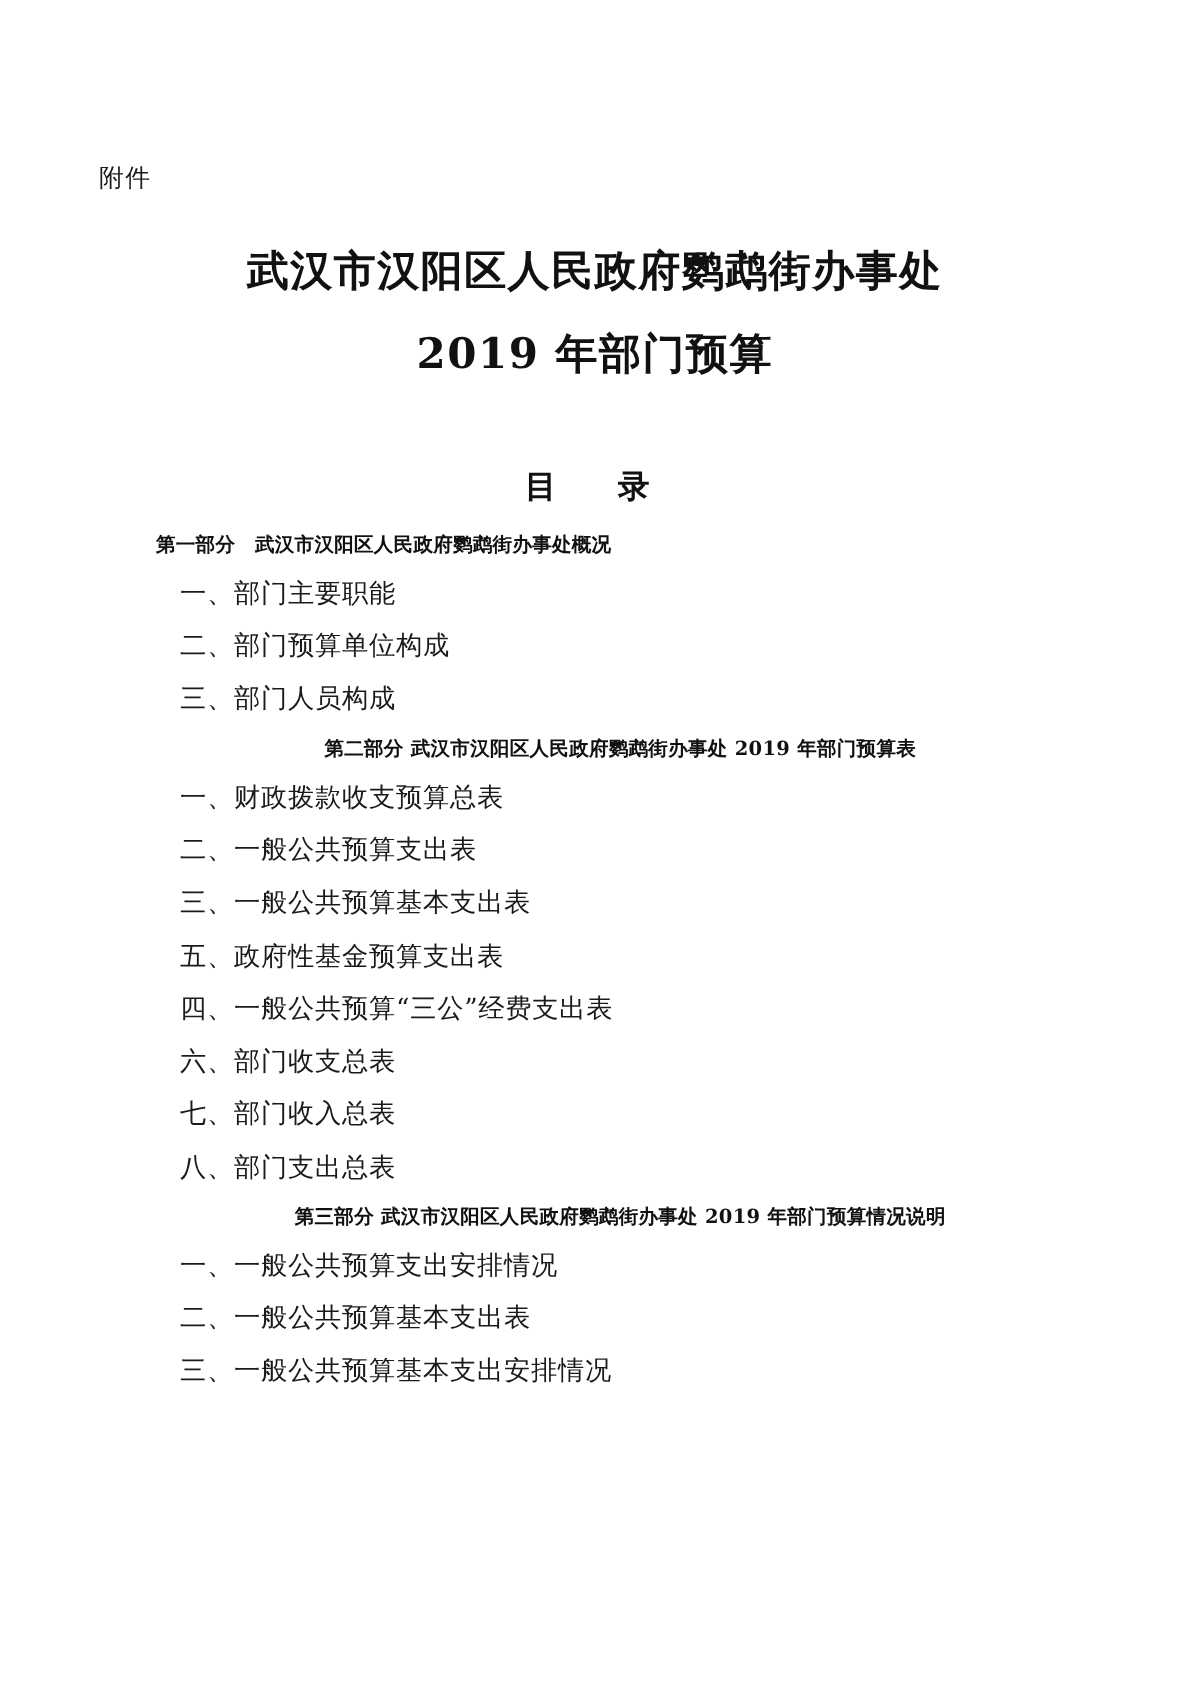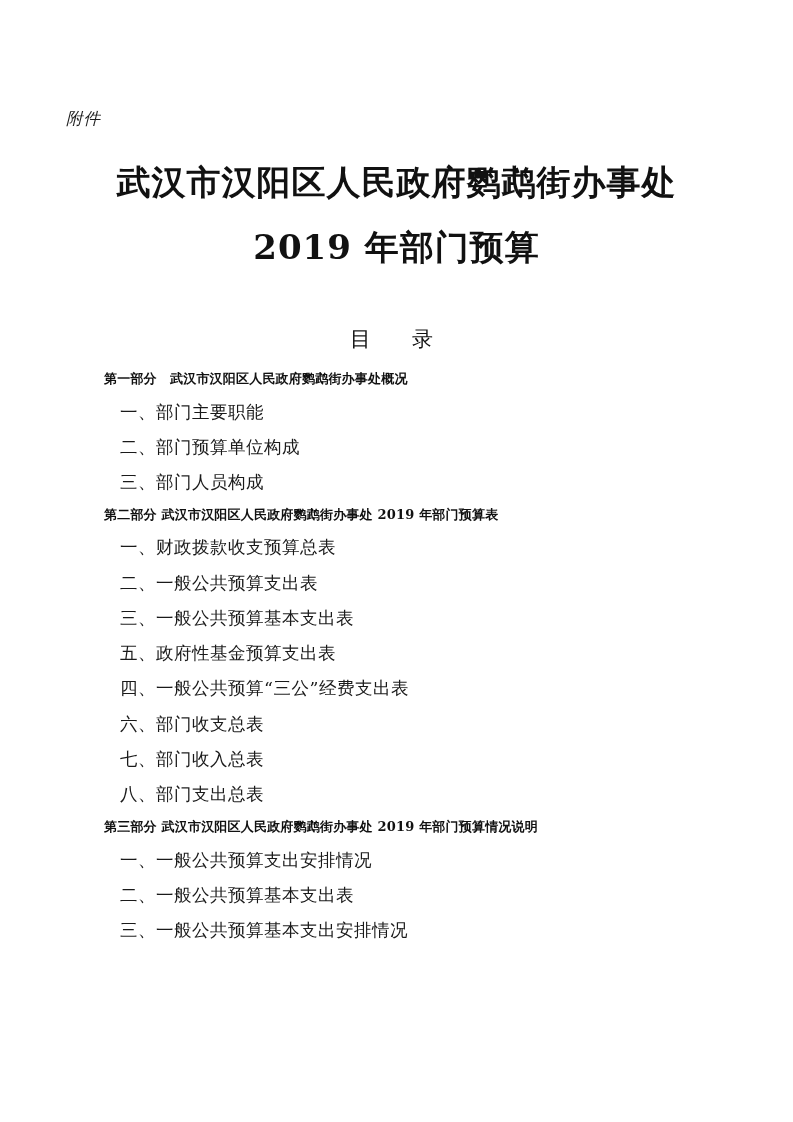--- a/index.html
+++ b/index.html
@@ -19,40 +19,39 @@
     width: 793px;
     height: 1122px;
     box-sizing: border-box;
     padding: 108px 70px 40px 70px;
     position: relative;
   }
   .attachment-label {
     font-size: 16.5px;
     letter-spacing: 1px;
     margin-left: -4px;
-    margin-bottom: 26px;
     color: #1c1c1c;
-    font-style: italic;
   }
   .doc-title {
     text-align: center;
-    font-size: 34px;
+    font-size: 28px;
     font-weight: bold;
     letter-spacing: 1px;
     line-height: 1.55;
     color: #111;
+    margin-top: 29px;
   }
   .doc-title .line2 {
     display: block;
     margin-top: 12px;
   }
   .toc-heading {
     text-align: center;
     font-size: 21px;
-    font-weight: normal;
+    font-weight: bold;
     letter-spacing: 10px;
     margin-top: 52px;
     margin-bottom: 16px;
     color: #111;
   }
   .toc {
     margin-top: 6px;
   }
   .toc-part {
     font-size: 13px;
@@ -60,20 +59,21 @@
     line-height: 1.55;
     margin-top: 10px;
     margin-bottom: 4px;
     letter-spacing: 0.2px;
     color: #111;
     padding-left: 36px;
     text-indent: -2px;
   }
   .toc-part.wrap {
     padding-left: 36px;
+    text-align: center;
   }
   .toc-item {
     font-size: 17.5px;
     line-height: 1.5;
     margin: 9px 0 9px 0;
     padding-left: 50px;
     letter-spacing: 0.5px;
     color: #1a1a1a;
   }
 </style>

